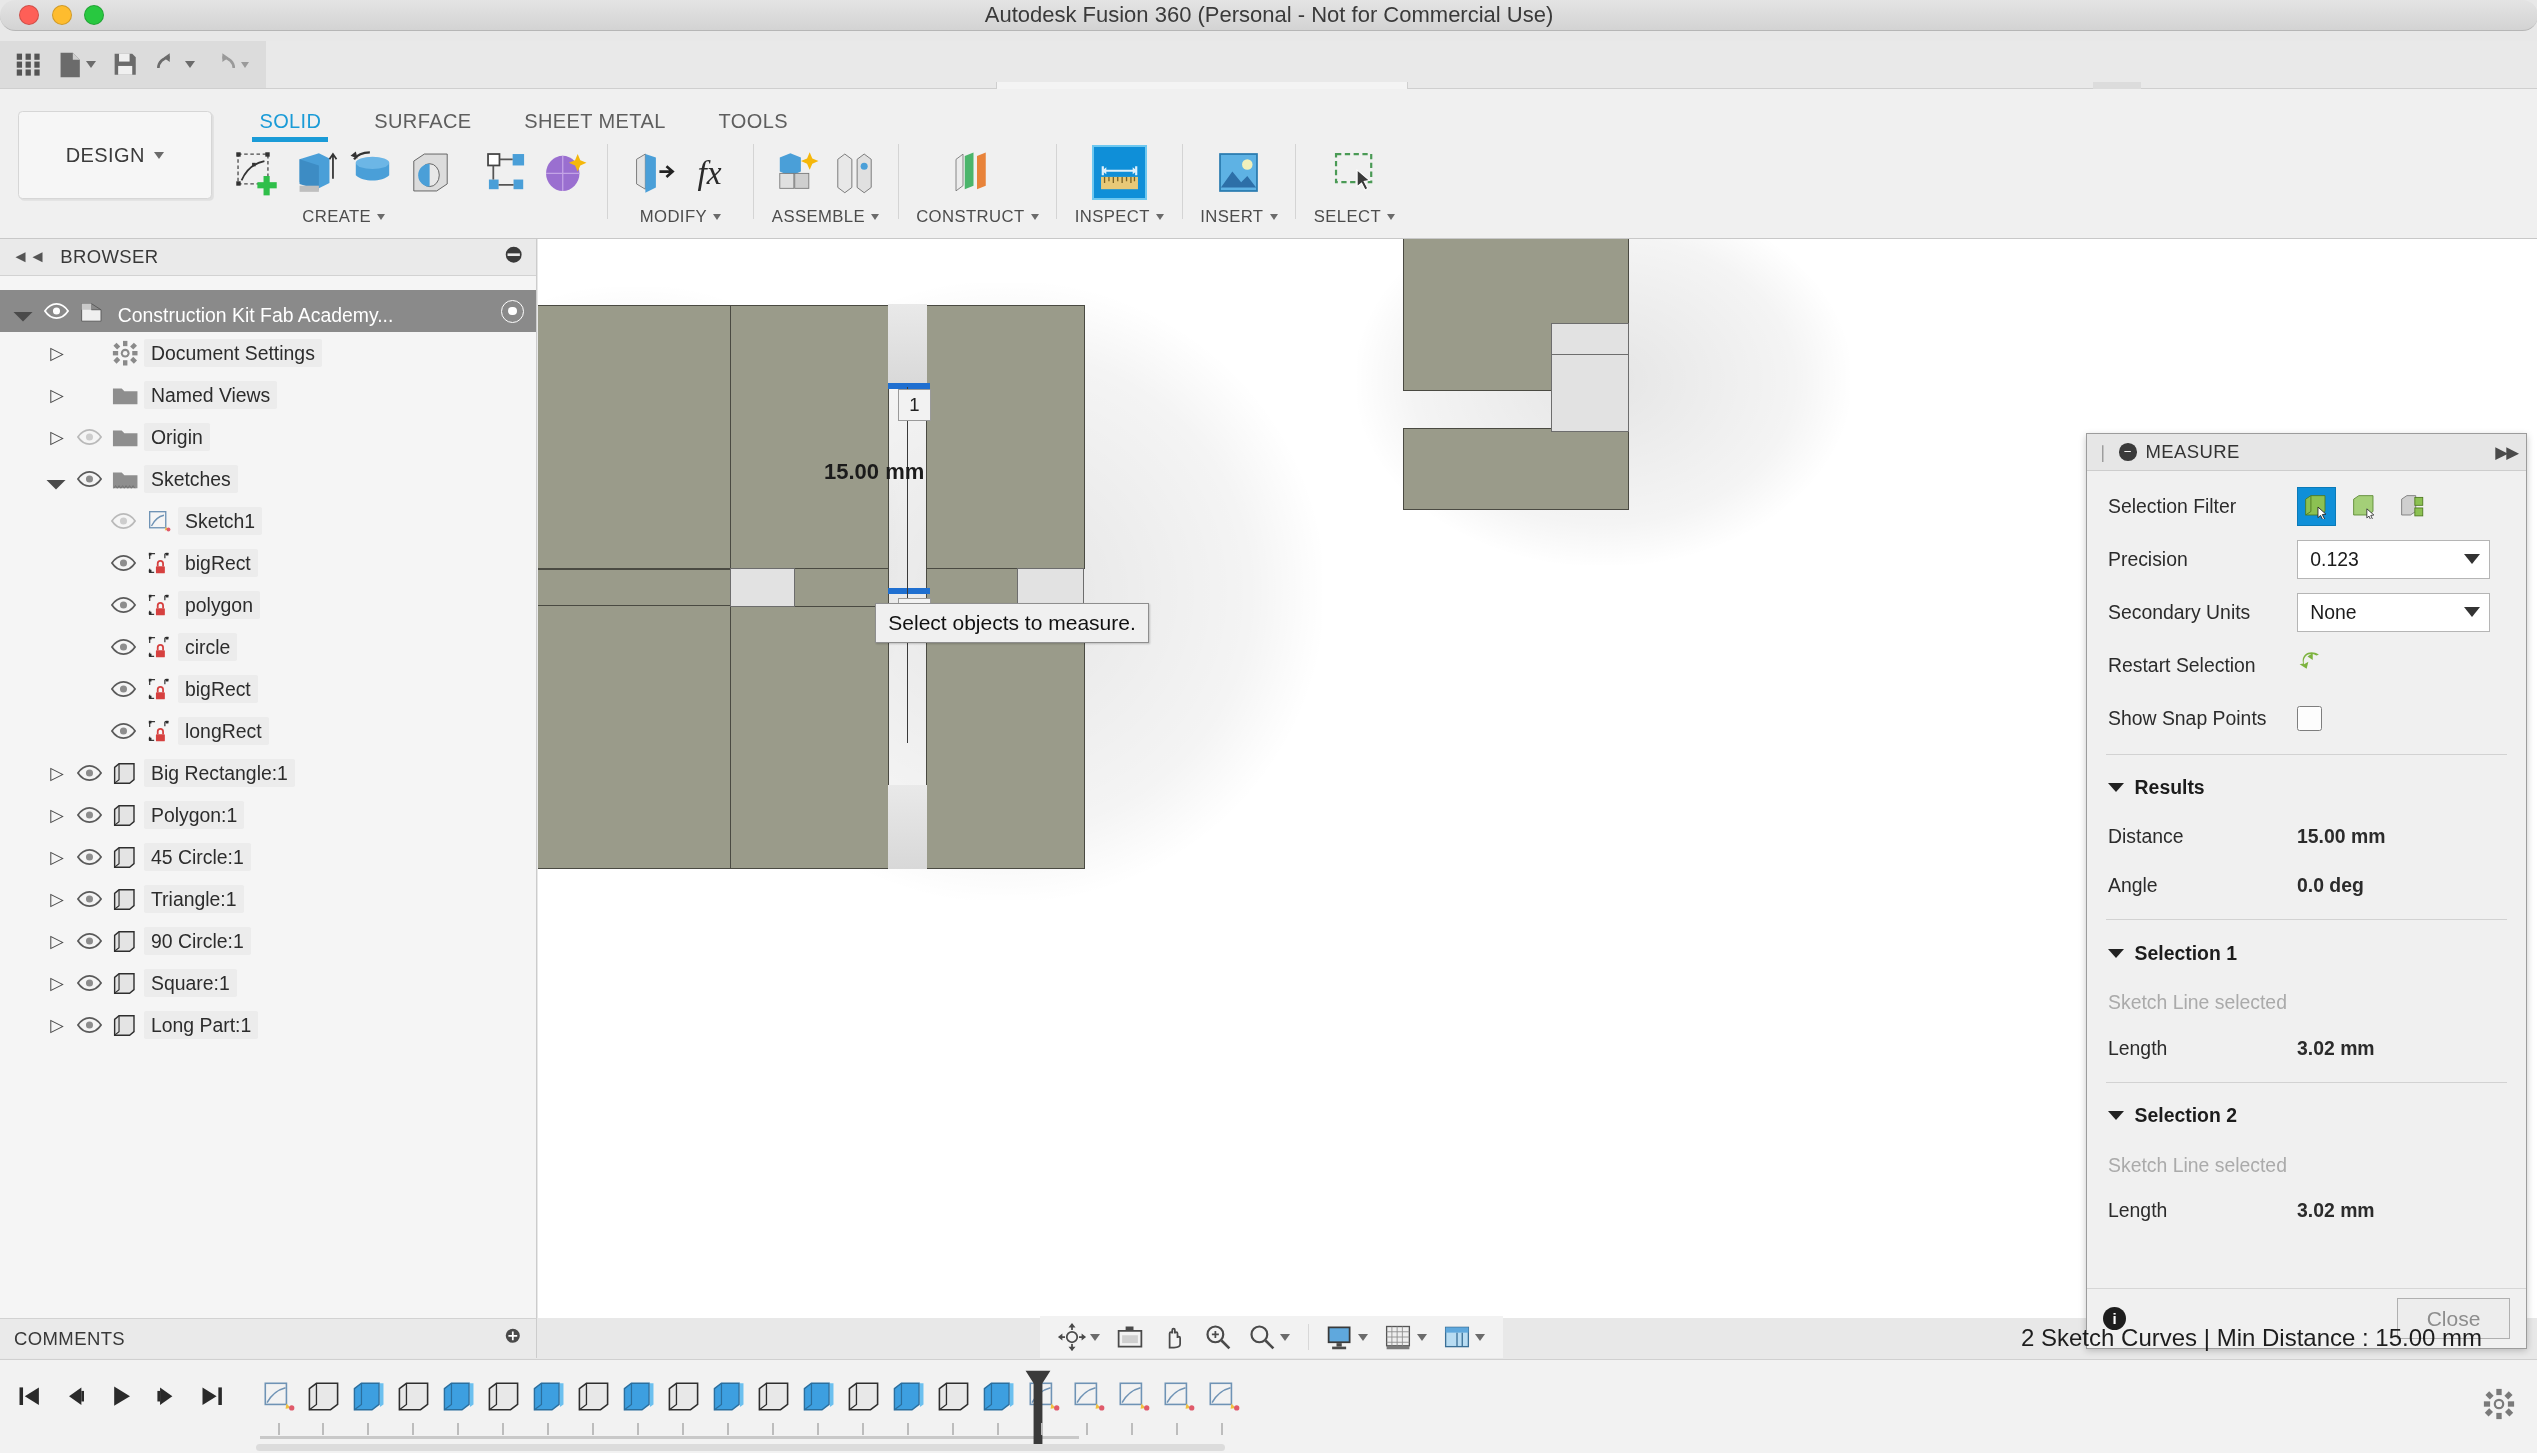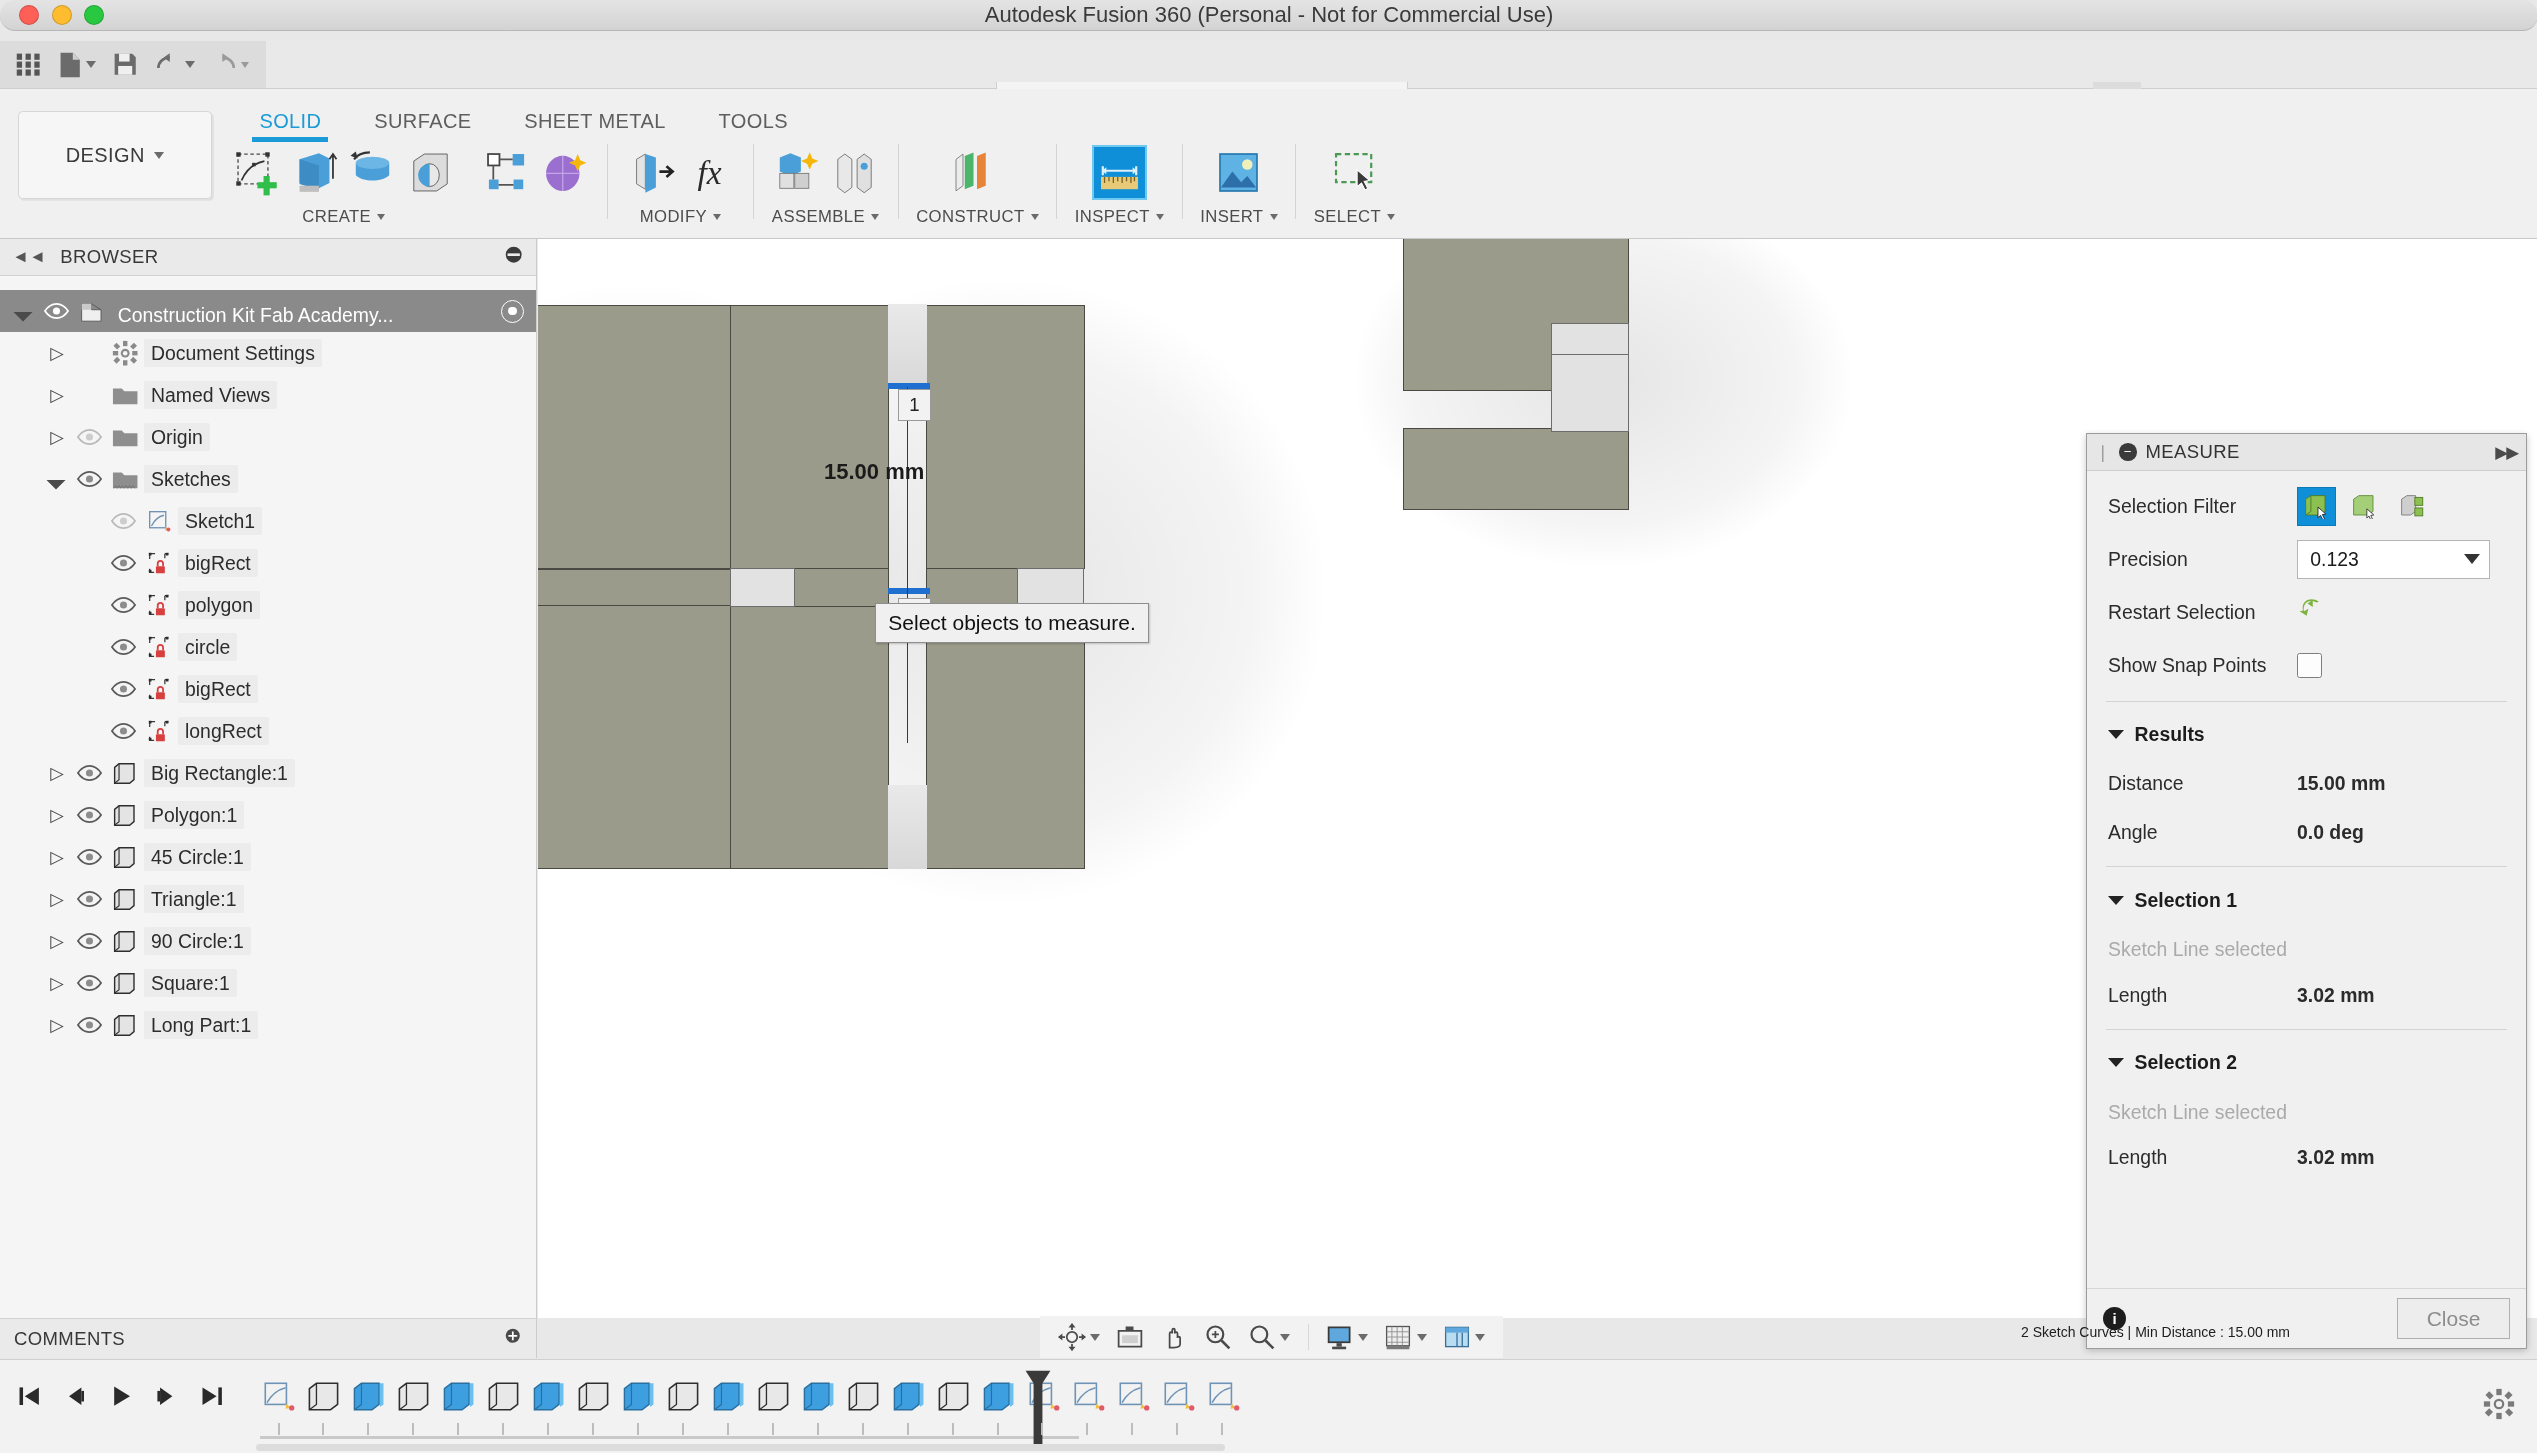--- a/index.html
+++ b/index.html
@@ -183,21 +183,21 @@
   .m-muted{padding:3.5px 21px 0 21px;color:#aaaaaa;height:46px;display:flex;align-items:center;}
   .m-foot{
     height:60px;border-top:0.9px solid #d6d6d6;display:flex;align-items:center;padding:0 16px;
   }
   .info-dot{width:23px;height:23px;border-radius:50%;background:#1d1d1d;color:#fff;font-size:15px;font-weight:bold;display:flex;align-items:center;justify-content:center;}
   .close-btn{
     margin-left:auto;width:113px;height:41px;border:0.9px solid #b0b0b0;background:#ededed;
     display:flex;align-items:center;justify-content:center;font-size:21px;color:#8d8d8d;
   }
   .statusline{
-    position:absolute; left:2021px; top:1324px; font-size:14px; color:#1d1d1d;
+    position:absolute; left:2021px; top:1324px; font-size:24px; color:#1d1d1d;
   }
 
   
   .timeline {
     position:absolute; left:0; bottom:0; width:2538px; height:95px;
     background:#f2f2f2; border-top:0.9px solid #d0d0d0;
   }
   .tl-playback{ position:absolute; left:16px; top:23px; display:flex; gap:19.4px; align-items:center;}
   .tl-items{ position:absolute; left:256px; top:17.6px; display:flex; align-items:flex-end; }
   .tl-item{ width:45px; display:flex; flex-direction:column; align-items:center;}
@@ -1028,20 +1028,27 @@
       </div>
 
       <div class="m-row">
         <span class="lab">Precision</span>
         <span class="m-select">
           <span>0.123</span>
           <span class="cv"></span>
         </span>
       </div>
 
+      <div class="m-row">
+        <span class="lab">Secondary Units</span>
+        <span class="m-select">
+          <span>None</span>
+          <span class="cv"></span>
+        </span>
+      </div>
 
       <div class="m-row">
         <span class="lab">Restart Selection</span>
         <span>
           <svg width="28" height="25" viewBox="0 0 32 28">
               <path d="M22 6c-9-5-16 2-14 10l5-3-2 8-8-5 4-1C4 5 15-2 25 5z" fill="#7db33f"></path>
               <path d="M18 3l-6 4 6 4z" fill="#7db33f"></path>
             </svg>
         </span>
       </div>

